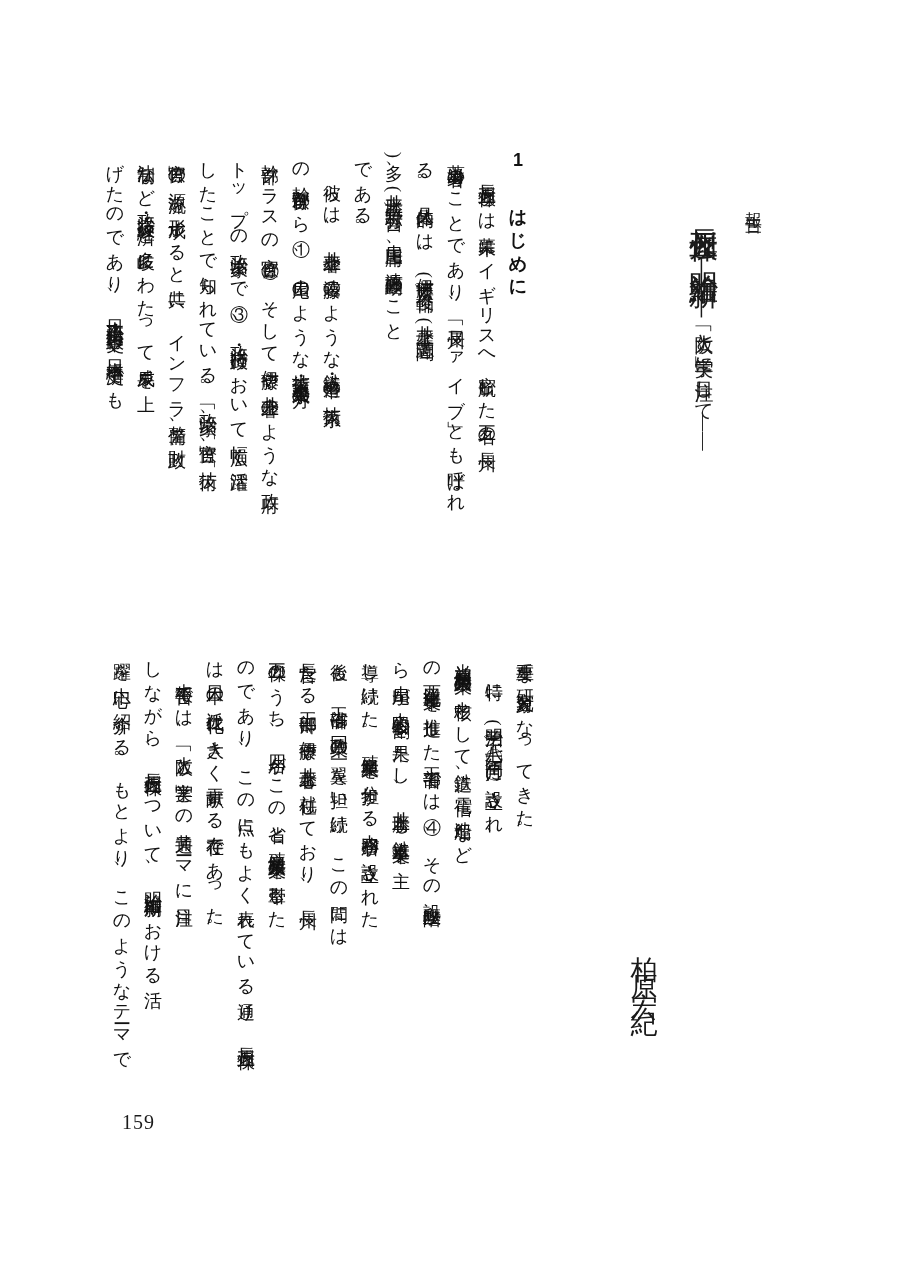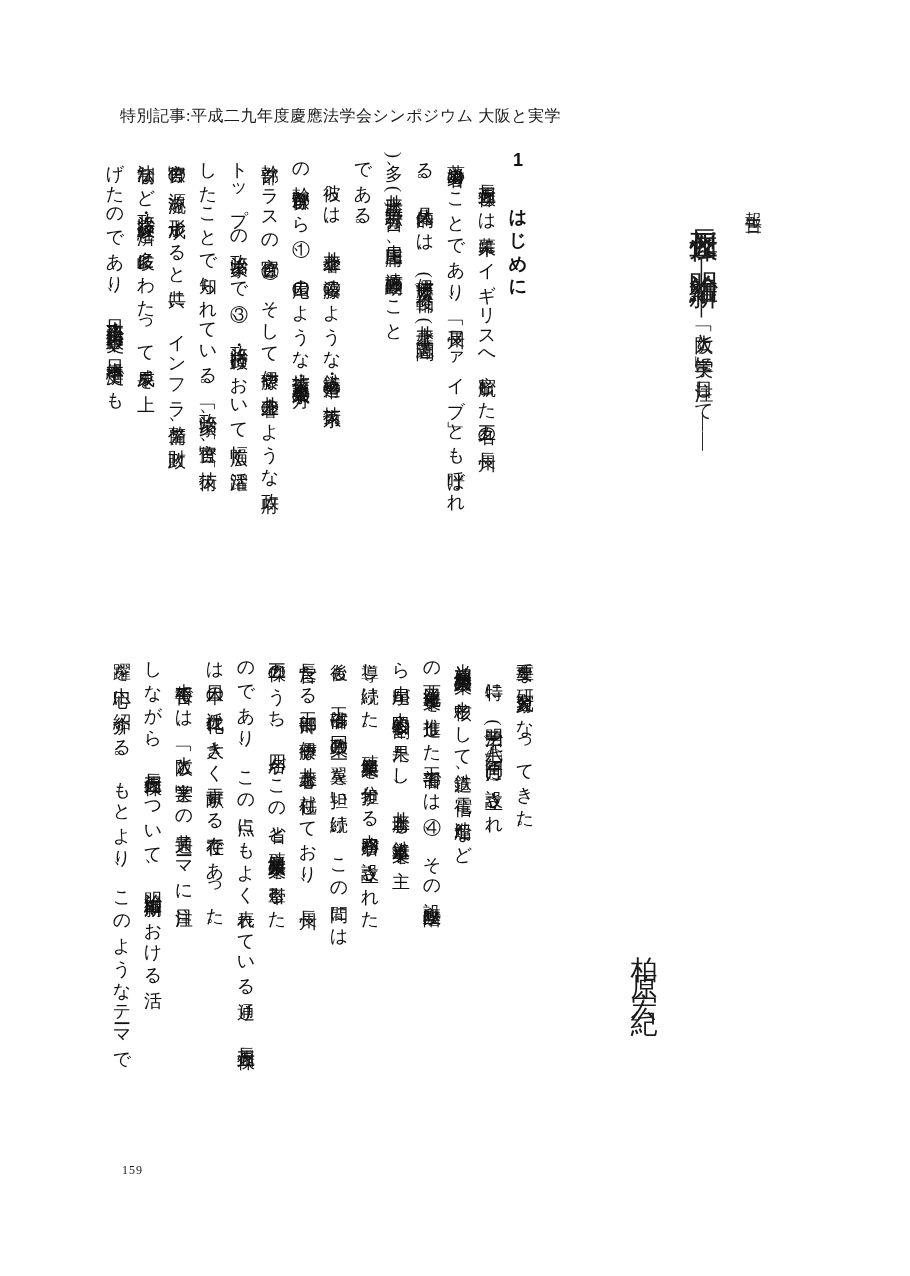--- a/index.html
+++ b/index.html
@@ -91,31 +91,30 @@
     font-family: "Liberation Sans", "DejaVu Sans", sans-serif;
     font-weight: bold;
     font-size: 18px;
     letter-spacing: 3px;
     text-orientation: upright;
   }
   
   .page-number {
     position: absolute;
     left: 122px;
-    top: 1163px;
-    font-size: 12px;
+    top: 1111px;
+    font-size: 20px;
     letter-spacing: 1px;
   }
 </style>
 </head>
 <body>
 
 <div class="page">
 
-  <div class="header-line">特別記事:平成二九年度慶應法学会シンポジウム 大阪と実学</div>
 
   <div class="vert report-label">報告三</div>
 
   <div class="vert title-column">
     <span class="title-main">長州五傑と明治維新――</span><span class="title-sub">「大阪と実学」に注目して――</span>
   </div>
 
   <div class="vert author-name">柏原宏紀</div>
 
   <div class="text-block block-1">

